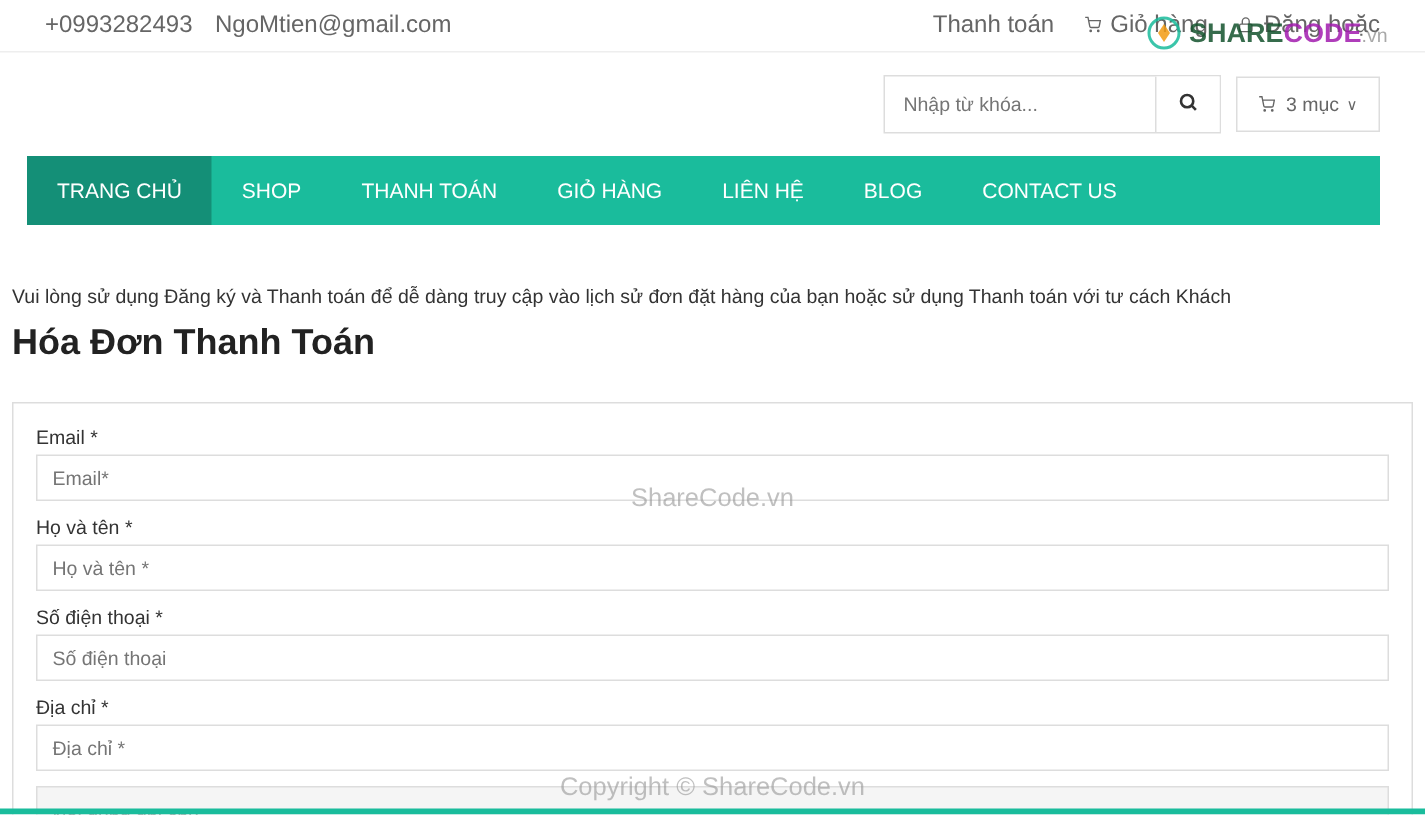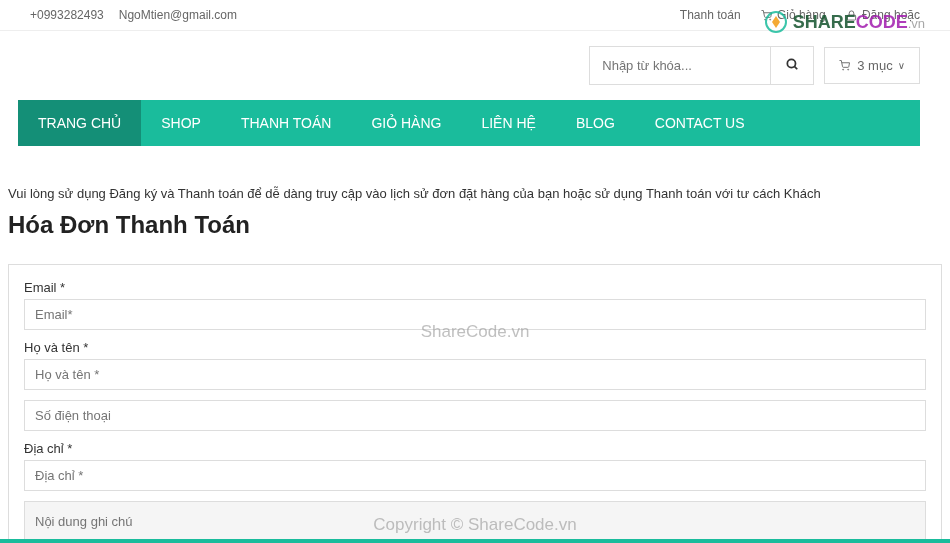--- a/index.html
+++ b/index.html
@@ -1,18 +1,18 @@
 <!DOCTYPE html>
 <html><head>
 <meta charset="utf-8">
 <style>
 * { margin: 0; padding: 0; box-sizing: border-box; font-family: Arial, sans-serif; }
 body { width: 950px; height: 543px; background: #fff; position: relative; overflow: hidden; }
 
-.topbar { background: #fff; padding: 8px 30px; display: flex; justify-content: space-between; align-items: center; font-size: 12px; color: #666; border-bottom: 1px solid #eee; }
+.topbar { background: #fff; padding: 8px 30px; display: flex; justify-content: space-between; align-items: center; font-size: 16px; color: #666; border-bottom: 1px solid #eee; }
 .topbar-left { display: flex; gap: 15px; }
 .topbar-right { display: flex; gap: 20px; align-items: center; }
 .topbar-right a { color: #666; text-decoration: none; }
 
 .header-row { padding: 15px 30px; display: flex; justify-content: flex-end; align-items: center; gap: 10px; }
 .search-box { display: flex; align-items: center; border: 1px solid #ddd; }
 .search-input { border: none; padding: 10px 12px; width: 180px; font-size: 13px; outline: none; color: #999; }
 .search-btn { border: none; border-left: 1px solid #ddd; background: #fff; padding: 10px 14px; cursor: pointer; }
 .cart-btn { border: 1px solid #ddd; background: #fff; padding: 10px 14px; font-size: 13px; color: #666; cursor: pointer; display: flex; align-items: center; gap: 5px; }
 
@@ -111,20 +111,21 @@
   <div class="form-box">
     <div class="form-group">
       <label class="form-label">Email *</label>
       <input class="form-input" placeholder="Email*" style="">
     </div>
     <div class="form-group">
       <label class="form-label">Họ và tên *</label>
       <input class="form-input" placeholder="Họ và tên *" style="">
     </div>
     <div class="form-group">
+      <label class="form-label">Số điện thoại *</label>
       <input class="form-input" placeholder="Số điện thoại" style="">
     </div>
     <div class="form-group">
       <label class="form-label">Địa chỉ *</label>
       <input class="form-input" placeholder="Địa chỉ *" style="">
     </div>
     <div class="form-group">
       <textarea class="form-textarea" placeholder="Nội dung ghi chú" style=""></textarea>
     </div>
   </div>

